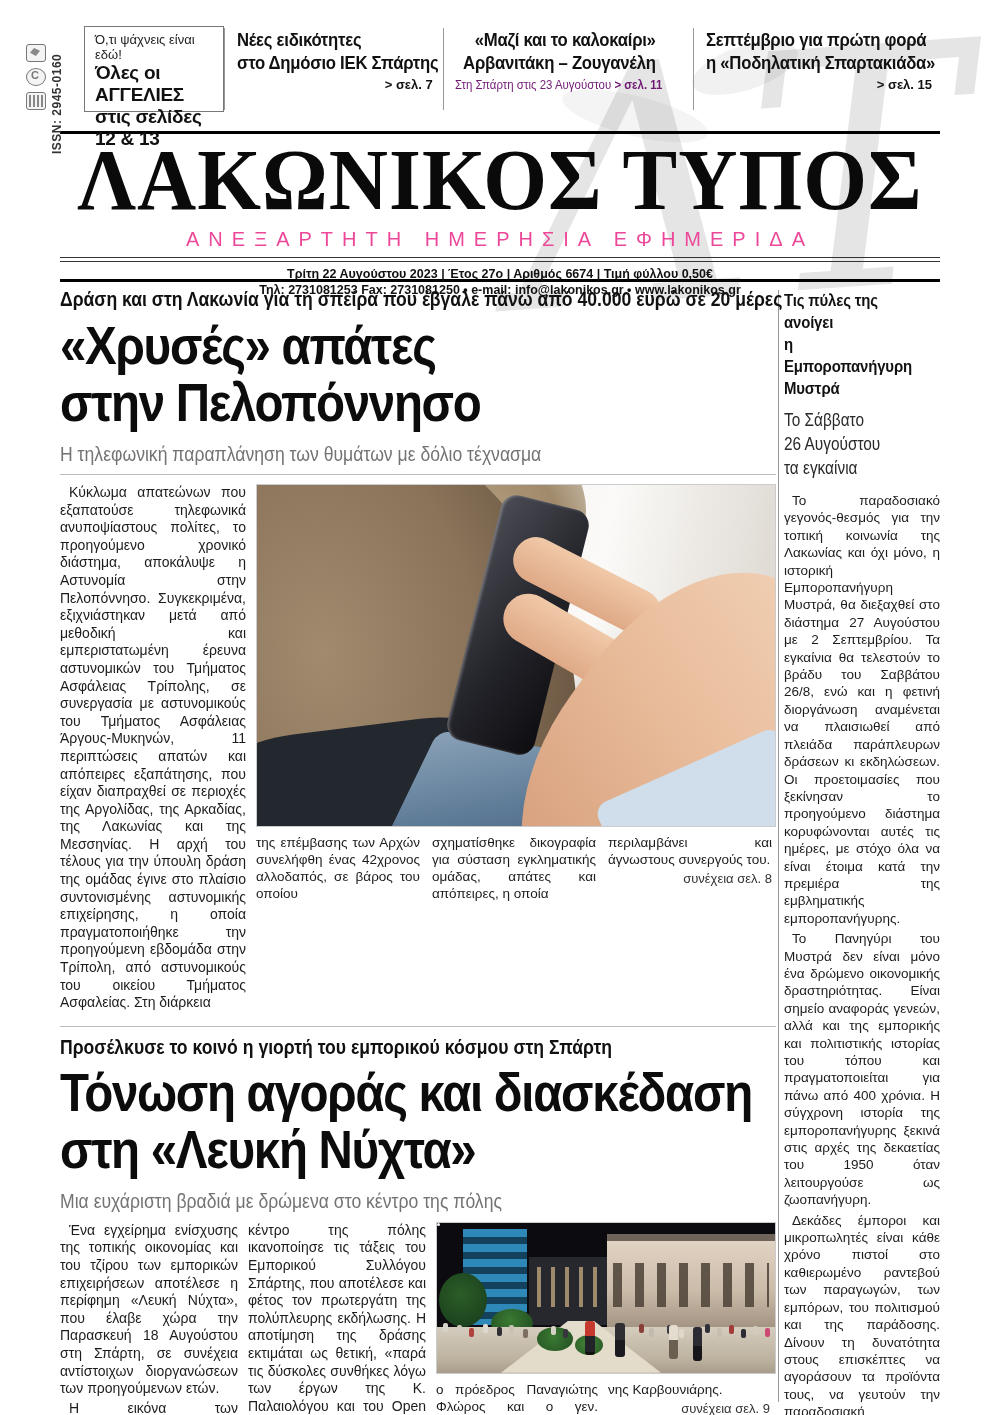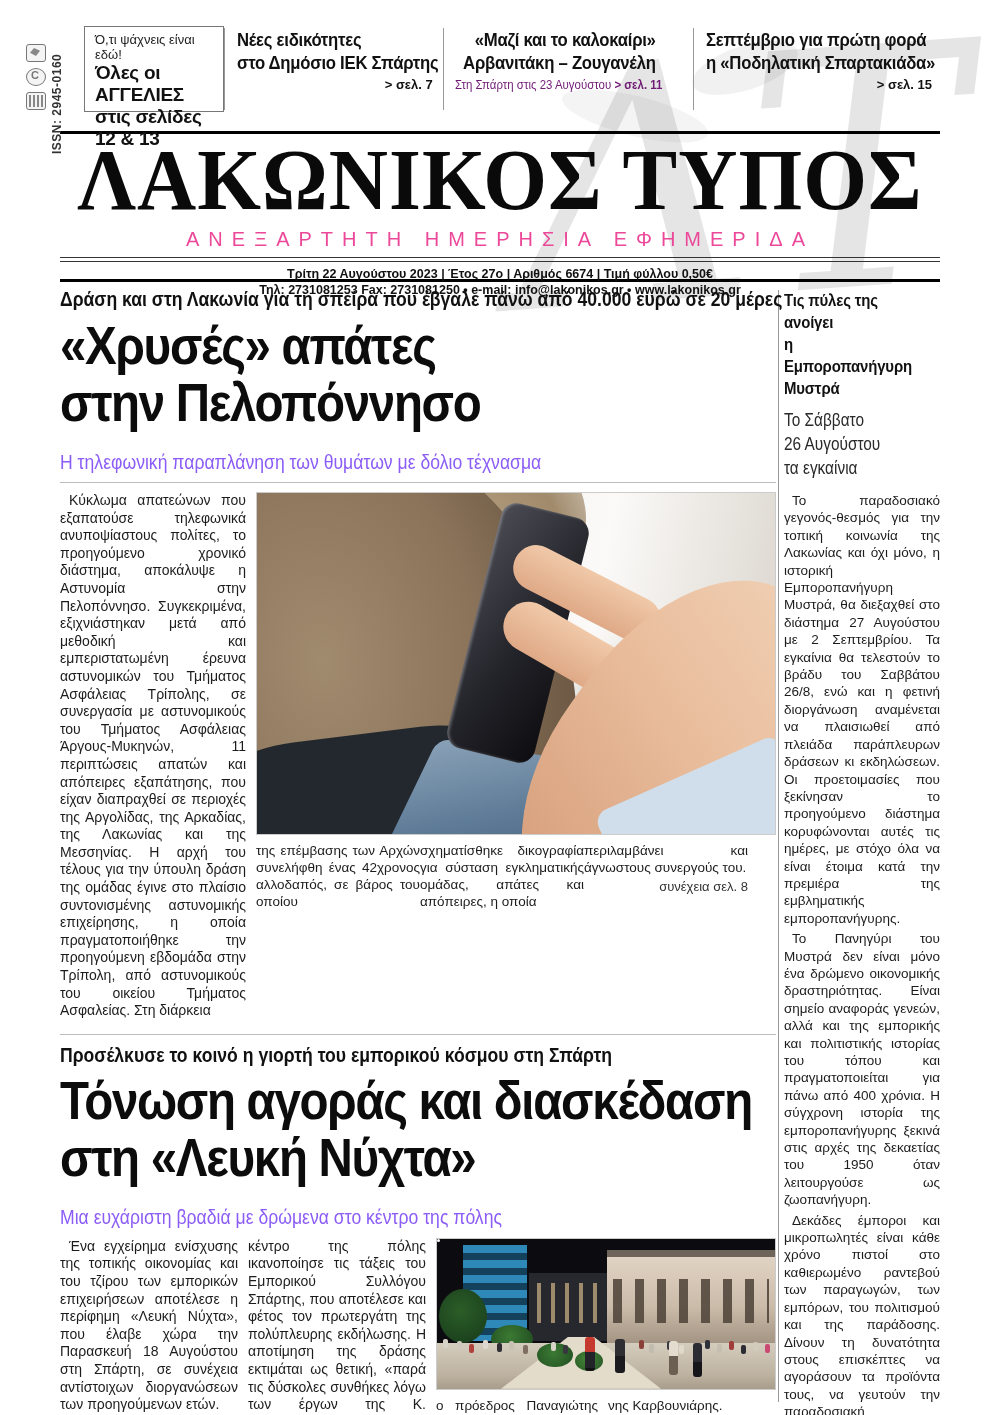--- a/index.html
+++ b/index.html
@@ -45,28 +45,28 @@
      letter-spacing:1px;transform:scaleY(1.06);color:#0a0a0a;white-space:nowrap;}
   .mast-sub{font-size:20px;letter-spacing:9px;color:#ec4899;margin-top:6px;}
   .double-rule{border-top:1px solid #333;border-bottom:1px solid #333;height:3px;margin-top:6px;}
   .dateline{font-size:12.5px;font-weight:bold;margin-top:5px;color:#111;}
   .contact{font-size:12.5px;font-weight:bold;margin-top:2px;color:#111;}
 
   
   .main{left:60px;top:288px;width:716px;z-index:2;}
   .kicker{font-size:20px;font-weight:bold;white-space:nowrap;}
   .headline{font-size:54px;line-height:57px;font-weight:bold;letter-spacing:-1.5px;color:#0c0c0c;white-space:nowrap;}
-  .subhead{font-size:20px;color:#8b5cf6;margin-top:20px;white-space:nowrap;}
+  .subhead{font-size:20px;color:#737373;margin-top:12px;white-space:nowrap;}
   .thin-rule{border:none;border-top:1px solid #bbb;margin:8px 0 9px 0;}
   .story-row{display:flex;gap:10px;}
   .bodytext{font-size:14px;line-height:17.6px;text-align:justify;color:#1c1c1c;}
   .bodytext p{margin:0 0 2px 0;text-indent:9px;}
   .col-1{width:188px;}
   .col-180{width:180px;}
-  .caption-row{display:flex;margin-top:7px;}
+  .caption-row{display:flex;gap:12px;margin-top:7px;}
   .caption{font-size:13.5px;line-height:17px;text-align:justify;color:#1c1c1c;}
   .cap3{width:164px;}
   .cap2{width:162px;}
   .continued{font-size:13px;color:#333;text-align:right;margin-top:2px;}
 
   
   .photo1{position:relative;width:518px;height:341px;overflow:hidden;border:1px solid #ccc;
      background:linear-gradient(100deg,#dedad4 0%,#f2f0ec 38%,#fbfaf8 62%,#d8d2ca 100%);}
   .p1-blob{position:absolute;right:-50px;top:150px;width:280px;height:230px;border-radius:50%;
      background:#b4ada3;opacity:.45;filter:blur(16px);}

